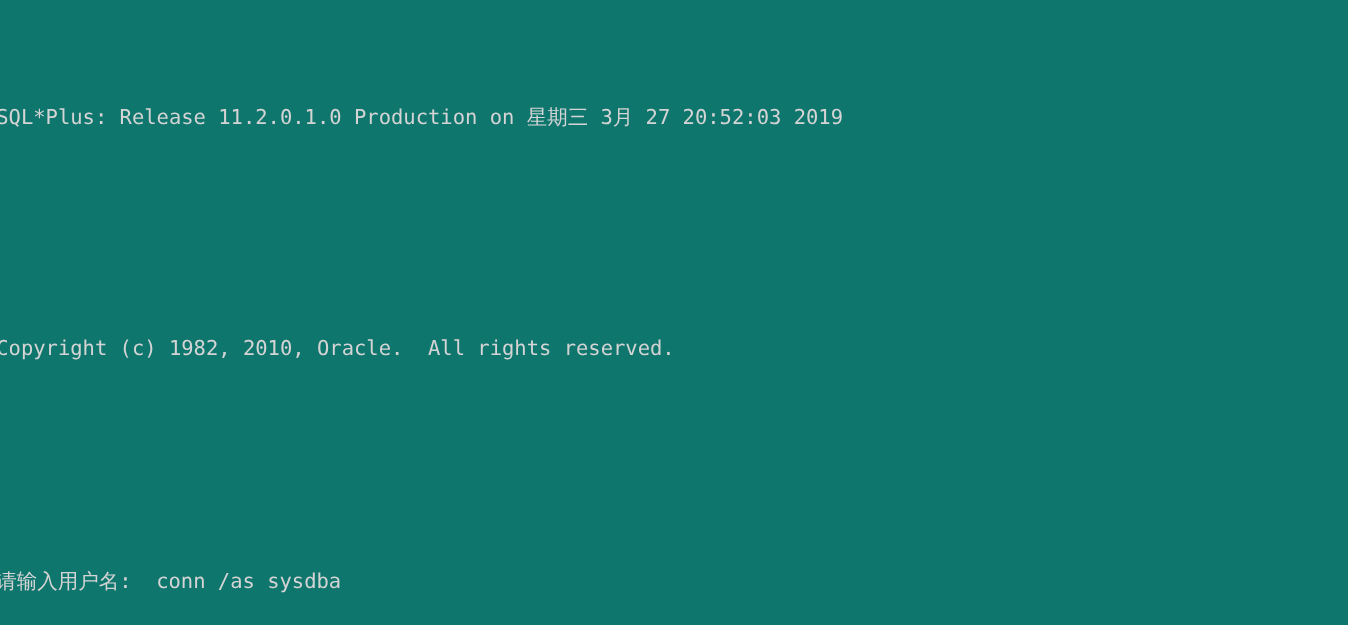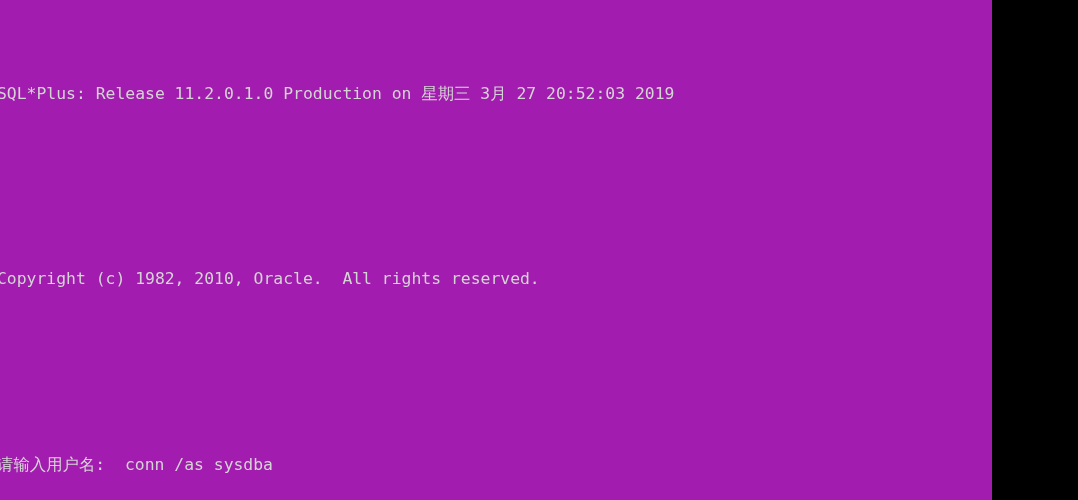--- a/index.html
+++ b/index.html
@@ -9,23 +9,23 @@
     background: #000000;
   }
   body {
     width: 1078px;
     height: 500px;
     overflow: hidden;
   }
 
   #terminal {
     position: relative;
-    width: 992px;
+    width: 1078px;
     height: 500px;
-    background: #a21caf;
+    background: #0f766e;
     box-sizing: border-box;
     
     overflow: hidden;
   }
 
   #screen {
     position: absolute;
     left: -3px;
     top: 12px;
     width: 1085px;

